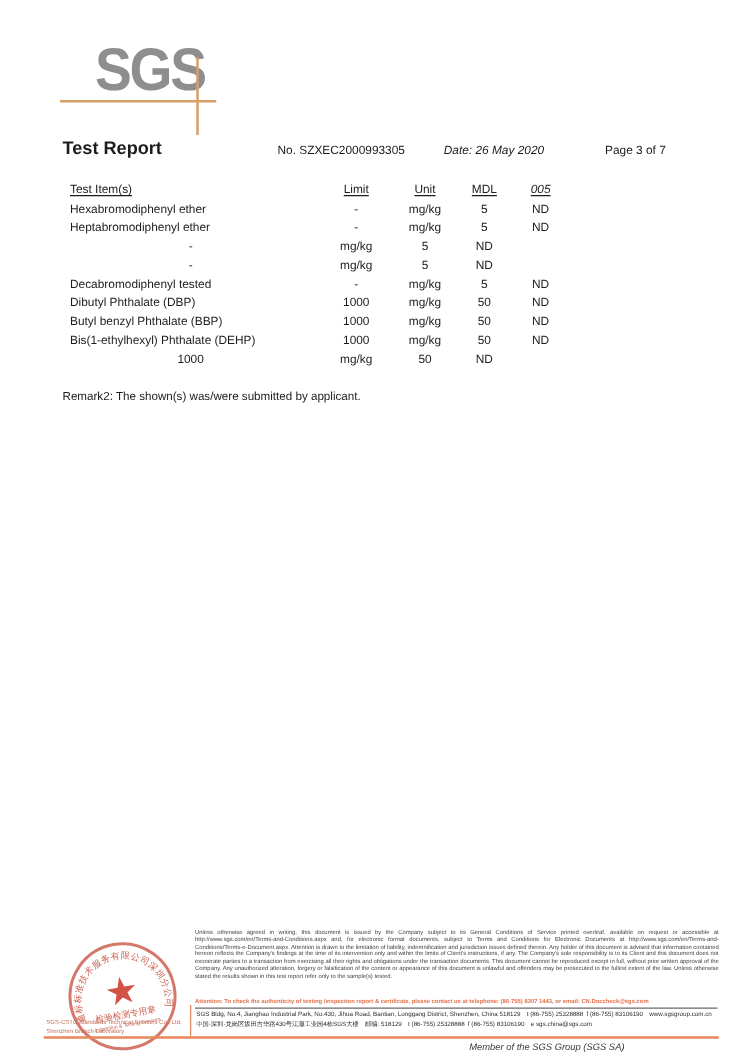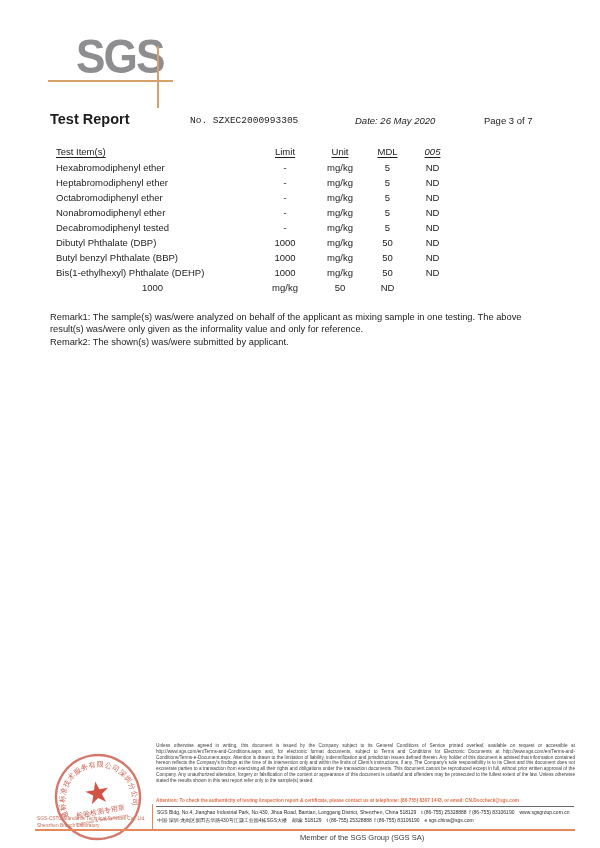--- a/index.html
+++ b/index.html
@@ -8,21 +8,21 @@
   .page { position:relative; width:584px; height:848px; background:#fff; overflow:hidden; }
 
   
   .logo-text { position:absolute; left:76px; top:33px; font-size:48px; font-weight:700;
     color:#8e8e91; letter-spacing:-2px; transform:scaleX(0.92); transform-origin:left top; line-height:1; }
   .logo-hline { position:absolute; left:48px; top:80px; width:125px; height:2px; background:#d7a069; }
   .logo-vline { position:absolute; left:157px; top:46px; width:2px; height:62px; background:#d7a069; }
 
   
   .title { position:absolute; left:50px; top:111px; font-size:14.5px; font-weight:700; }
-  .report-no { position:absolute; left:190px; top:115px; font-size:9.5px;font-family:Liberation Mono, monospace; }
+  .report-no { position:absolute; left:222px; top:115px; font-size:9.5px; }
   .report-date { position:absolute; left:355px; top:115px; font-size:9.5px;font-style:italic; }
   .page-ind { position:absolute; left:463px; top:115px; font-size:9.5px;padding-left:21px; }
 
   
   .table { position:absolute; left:50px; top:143px; width:405px; font-size:9.5px; }
   .trow { display:grid; grid-template-columns:205px 60px 50px 45px 45px; height:15px; align-items:center; }
   .trow.head { height:17px; }
   .c-item { text-align:left; padding-left:6px; }
   .c-num  { text-align:center; }
   .u { text-decoration:underline; text-underline-offset:2px; }
@@ -37,21 +37,21 @@
     color:#c2705a; white-space:nowrap; overflow:hidden; }
   .disclaimer { position:absolute; left:156px; top:743px; width:419px; font-size:4.7px; line-height:5.75px;
     color:#404040; text-align:justify; }
   .attention { position:absolute; left:156px; top:798px; width:419px; font-size:4.7px; line-height:5.6px;
     color:#e1714a; font-weight:700; }
   .addr-divider { position:absolute; left:156px; top:805.5px; width:418px; height:0.7px; background:#6b6b6b; }
   .addr-vline { position:absolute; left:152px; top:804px; width:1.3px; height:25px; background:#e08a5e; }
   .addr { position:absolute; left:157px; top:807.5px; width:418px; font-size:5px; line-height:8px;
     color:#2c2c2c; white-space:nowrap; overflow:hidden; }
   .footer-orange-line { position:absolute; left:35px; top:829px; width:540px; height:2.2px; background:#e7875b; }
-  .member { position:absolute; left:300px; top:833px; width:275px; text-align:left; font-size:7.5px; color:#3a3a3a; }
+  .member { position:absolute; left:300px; top:833px; width:275px; text-align:center; font-size:7.5px; color:#3a3a3a;font-style:italic; }
 </style>
 </head>
 <body>
 
 <div class="page">
 
   <div class="logo-text">SGS</div>
   <div class="logo-hline"></div>
   <div class="logo-vline"></div>
 
@@ -76,28 +76,26 @@
       <div class="c-num">ND</div>
     </div>
     <div class="trow">
       <div class="c-item">Heptabromodiphenyl ether</div>
       <div class="c-num">-</div>
       <div class="c-num">mg/kg</div>
       <div class="c-num">5</div>
       <div class="c-num">ND</div>
     </div>
     <div class="trow">
-      <div class="c-item">Octabromodiphenyl ether</div>
       <div class="c-num">-</div>
       <div class="c-num">mg/kg</div>
       <div class="c-num">5</div>
       <div class="c-num">ND</div>
     </div>
     <div class="trow">
-      <div class="c-item">Nonabromodiphenyl ether</div>
       <div class="c-num">-</div>
       <div class="c-num">mg/kg</div>
       <div class="c-num">5</div>
       <div class="c-num">ND</div>
     </div>
     <div class="trow">
       <div class="c-item">Decabromodiphenyl tested</div>
       <div class="c-num">-</div>
       <div class="c-num">mg/kg</div>
       <div class="c-num">5</div>
@@ -126,21 +124,20 @@
     </div>
     <div class="trow">
       <div class="c-num">1000</div>
       <div class="c-num">mg/kg</div>
       <div class="c-num">50</div>
       <div class="c-num">ND</div>
     </div>
   </div>
 
   <div class="remarks">
-    <div>Remark1: The sample(s) was/were analyzed on behalf of the applicant as mixing sample in one testing. The above result(s) was/were only given as the informality value and only for reference.</div>
     <div>Remark2: The shown(s) was/were submitted by applicant.</div>
   </div>
 
   <div class="stamp-wrap">
     <svg width="96" height="92" viewBox="0 0 96 92">
       <circle cx="48" cy="46" r="42" fill="none" stroke="#c44a39" stroke-width="2.4" opacity="0.85"></circle>
       <defs>
           <path id="arcTop" d="M 15,58 A 34,34 0 1 1 81,58"></path>
         </defs>
       <text font-size="7.2" fill="#c44a39" letter-spacing="0.4">

